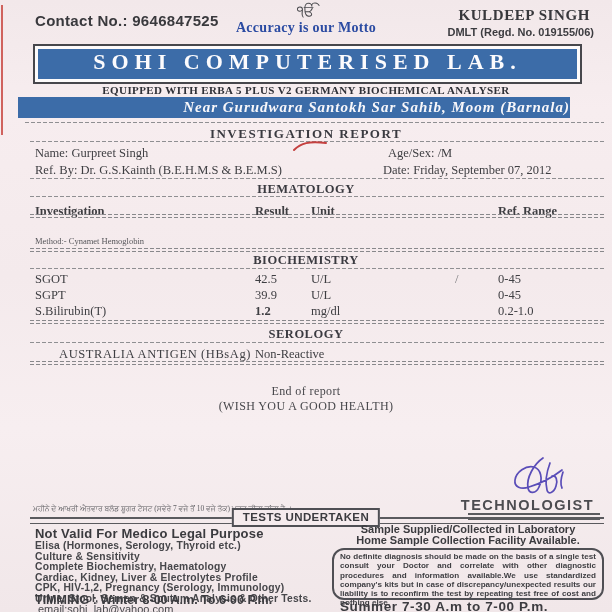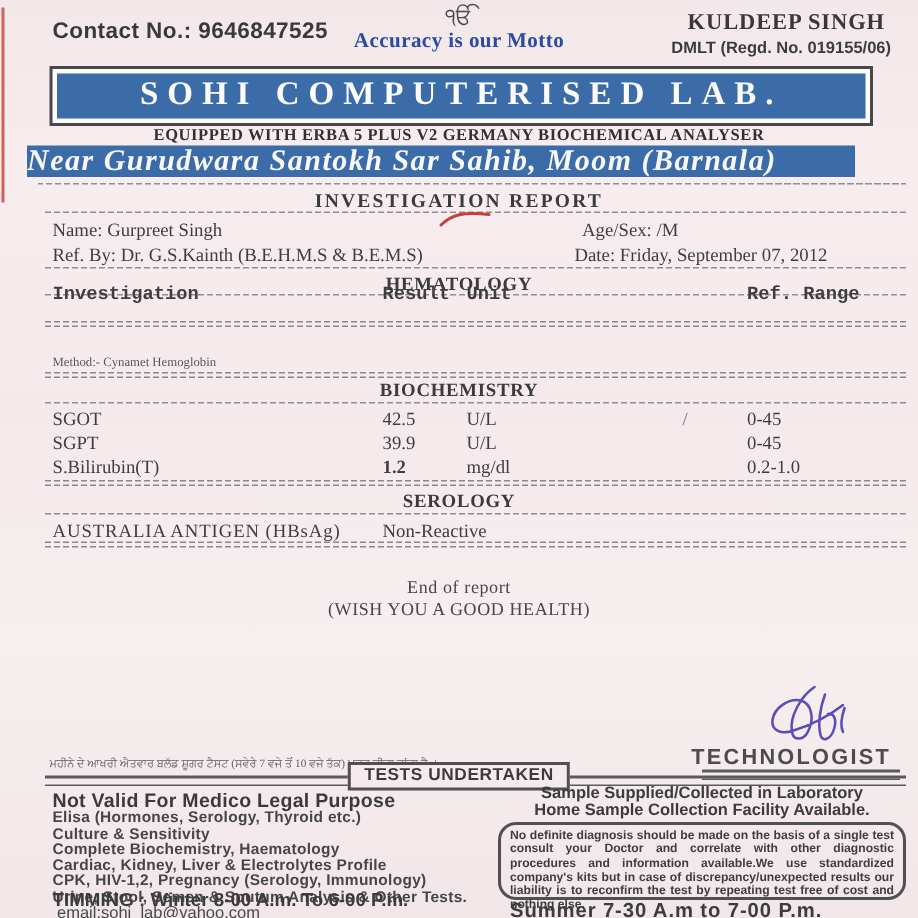--- a/index.html
+++ b/index.html
@@ -25,22 +25,22 @@
   .contact{left:35px; top:12px; font-size:15px; color:#39393d; letter-spacing:.3px;}
   .onkar{top:3px; font-size:15px; color:#4a4a4e;}
   .motto{top:20px; font-size:14px; color:#2b4ba2; letter-spacing:.3px;}
   .owner{right:22px; top:7px; font-size:15px; color:#38383c; letter-spacing:.6px; text-align:right;}
   .qual{right:18px; top:26px; font-size:11px; color:#3c3c40; text-align:left;}
   .banner1{left:33px; width:545px; top:44px; height:36px; border:2px solid #47474c; background:#fdfbfb;}
   .banner1-inner{position:absolute; left:3px; right:3px; top:3px; bottom:3px; background:#3c6ca8;
     color:#fcfbfd; font-weight:bold; font-size:22px; letter-spacing:6px; text-align:center; line-height:26px;}
   .equip{top:84px; font-size:11px; color:#2f3037; letter-spacing:.4px;}
   .banner2{left:18px; width:552px; top:97px; height:21px; background:#3c6ca8;}
-  .banner2-inner{color:#f8f7fa; font-style:italic; font-weight:bold; font-size:20px; line-height:21px;
-    text-align:left; letter-spacing:1px;}
+  .banner2-inner{color:#f8f7fa; font-style:italic; font-weight:bold; font-size:15px; line-height:21px;
+    text-align:right; letter-spacing:1px;}
   .rtitle{top:126px; font-size:13px; letter-spacing:1.5px; color:#3a3a40;}
   .fs12{font-size:12.5px;}
   .sec-title{font-size:12.5px; letter-spacing:.5px; color:#3a3a40;}
   .trow{left:0; right:0; height:14px;}
   .c1{position:absolute; left:35px;}
   .c2{position:absolute; left:255px;}
   .c3{position:absolute; left:311px;}
   .c4{position:absolute; left:498px;}
   .cm{position:absolute; left:455px; color:#77777a;}
   .method{left:35px; top:236px; font-size:8.5px; color:#57575b;}
@@ -96,21 +96,21 @@
     <path d="M2 11 C 9 4, 17 2, 34 4" stroke="#c5403f" stroke-width="2" fill="none" stroke-linecap="round"></path>
   </svg>
   <div class="abs trow" style="top:163px;">
     <span class="c1 fs12">Ref. By: Dr. G.S.Kainth (B.E.H.M.S &amp; B.E.M.S)</span>
     <span class="fs12" style="position:absolute;left:383px;">Date: Friday, September 07, 2012</span>
   </div>
   <div class="abs dash" style="left:30px;right:8px;top:178px;"></div>
 
   <div class="abs ctr sec-title b" style="top:182px;">HEMATOLOGY</div>
   <div class="abs dash" style="left:30px;right:8px;top:196px;"></div>
-  <div class="abs trow" style="top:189px;font-family:Liberation Mono, monospace;">
+  <div class="abs trow" style="top:204px;">
     <span class="c1 fs12 b">Investigation</span>
     <span class="c2 fs12 b">Result</span>
     <span class="c3 fs12 b">Unit</span>
     <span class="c4 fs12 b">Ref. Range</span>
   </div>
   <div class="abs ddash" style="left:30px;right:8px;top:214px;"></div>
   <div class="abs method">Method:- Cynamet Hemoglobin</div>
   <div class="abs ddash" style="left:30px;right:8px;top:248px;"></div>
 
   <div class="abs ctr sec-title b" style="top:253px;">BIOCHEMISTRY</div>
@@ -132,21 +132,21 @@
     <span class="c1">S.Bilirubin(T)</span>
     <span class="c2 b">1.2</span>
     <span class="c3">mg/dl</span>
     <span class="c4">0.2-1.0</span>
   </div>
   <div class="abs ddash" style="left:30px;right:8px;top:320px;"></div>
 
   <div class="abs ctr sec-title b" style="top:327px;">SEROLOGY</div>
   <div class="abs dash" style="left:30px;right:8px;top:342px;"></div>
   <div class="abs trow fs12" style="top:347px;">
-    <span class="c1" style="letter-spacing:.6px;">AUSTRALIA ANTIGEN (HBsAg)</span>
+    <span class="c1" style="letter-spacing:.6px;margin-left:24px;">AUSTRALIA ANTIGEN (HBsAg)</span>
     <span class="c2">Non-Reactive</span>
   </div>
   <div class="abs ddash" style="left:30px;right:8px;top:361px;"></div>
 
   <div class="abs ctr endnote" style="top:384px;">End of report</div>
   <div class="abs ctr endnote" style="top:399px;">(WISH YOU A GOOD HEALTH)</div>
 
   <svg class="abs sig" width="70" height="48" viewBox="0 0 70 48">
     <path d="M38 5 C 29 11, 21 25, 23 35 C 24 41, 31 41, 34 34 C 38 26, 36 16, 29 14 C 21 12, 11 19, 10 27 C 9 34, 16 37, 24 34 C 37 30, 48 24, 57 17 M45 10 C 42 18, 40 29, 42 37 C 43 42, 49 40, 51 33 C 53 27, 51 22, 47 23 M58 19 C 56 25, 55 31, 57 35" stroke="#5a4db8" stroke-width="1.7" fill="none" stroke-linecap="round"></path>
   </svg>

